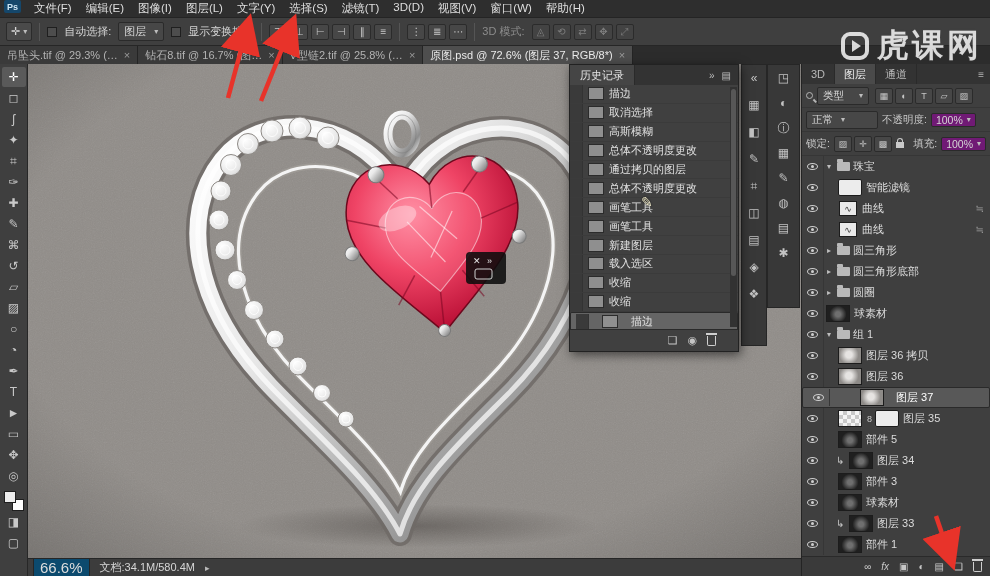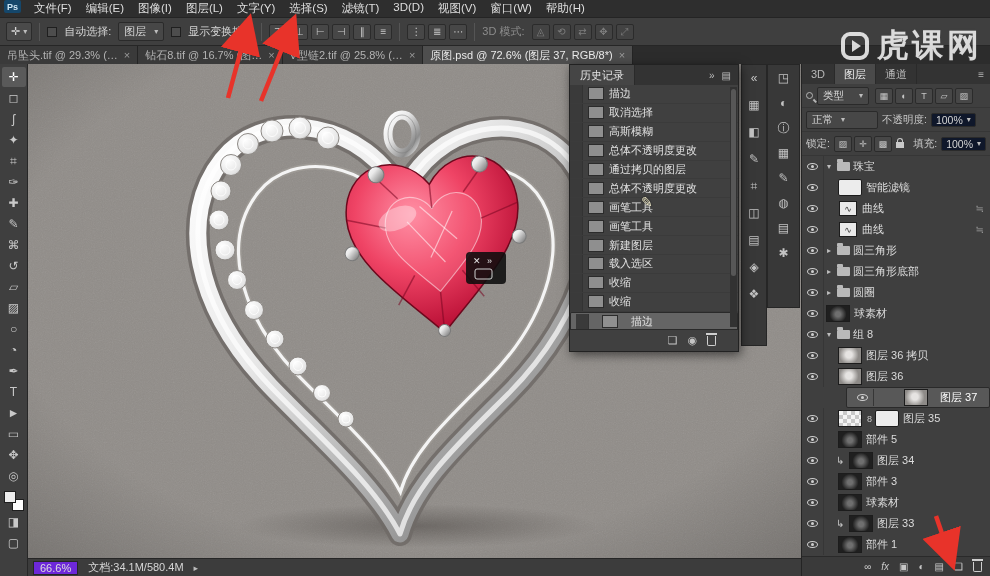--- a/index.html
+++ b/index.html
@@ -53,21 +53,21 @@
 
   
   .canvas{ position:absolute; left:28px; top:64px; width:773px; height:494px; background:#8f8b87;
            z-index:1; overflow:hidden; }
   .canvas svg{ display:block; }
 
   
   .statusbar{ position:absolute; left:28px; top:558px; width:773px; height:18px; background:#3c3c3c;
               border-top:1px solid #262626; display:flex; align-items:center; gap:10px;
               padding-left:5px; font-size:11px; z-index:6; }
-  .zoombox{ background:#6d28d9; border:1px solid #262626; padding:0 6px; font-size:11px; color:#ddd; }
+  .zoombox{ background:#0c4a6e; border:1px solid #262626; padding:0 6px; font-size:15px; color:#ddd; }
   .status-play{ font-size:9px; color:#bbb; }
 
   
   .history{ position:absolute; left:569px; top:64px; width:170px; height:288px; background:#404040;
             border:1px solid #222; box-shadow:2px 3px 10px rgba(0,0,0,.55); z-index:12;
             display:flex; flex-direction:column; }
   .h-head{ height:20px; background:#333; display:flex; align-items:center; }
   .h-tab{ background:#454545; height:100%; display:flex; align-items:center; padding:0 10px;
           font-size:11px; color:#e2e2e2; border-right:1px solid #2a2a2a;}
   .h-head-icons{ margin-left:auto; display:flex; gap:7px; padding-right:7px; color:#bdbdbd; font-size:10px;}
@@ -100,28 +100,28 @@
   .l-tabs .panel-menu{ margin-left:auto; padding-right:6px; color:#b5b5b5; font-size:10px; }
   .l-row{ height:24px; display:flex; align-items:center; gap:4px; padding:0 4px; border-bottom:1px solid #363636;
           font-size:10.5px; }
   .mag{ width:7px; height:7px; border:1.5px solid #b5b5b5; border-radius:50%; position:relative; display:inline-block; flex:none;}
   .mag::after{ content:""; position:absolute; width:4px; height:1.5px; background:#b5b5b5;
                transform:rotate(45deg); left:6px; top:7px; }
   .kind-sel{ min-width:52px; justify-content:space-between; }
   .licon{ width:18px; height:16px; background:#474747; border:1px solid #2b2b2b; border-radius:2px;
           display:inline-flex; align-items:center; justify-content:center; font-size:9px; color:#c6c6c6; flex:none;}
   .mini-label{ font-size:10.5px; color:#c9c9c9; }
-  .valbox{ display:inline-flex; align-items:center; gap:4px; background:#0f172a; border:1px solid #2a2a2a;
+  .valbox{ display:inline-flex; align-items:center; gap:4px; background:#701a75; border:1px solid #2a2a2a;
            padding:0 4px; border-radius:2px; font-size:10.5px;}
   .lockicon{ width:8px; height:6px; background:#c9c9c9; position:relative; display:inline-block; margin-top:3px;}
   .lockicon::before{ content:""; position:absolute; top:-4px; left:1px; width:4px; height:4px;
                      border:1.5px solid #c9c9c9; border-bottom:none; border-radius:3px 3px 0 0; }
   .l-list{ flex:1; overflow:hidden; }
   .lrow{ height:21px; display:flex; align-items:center; font-size:11px; color:#dcdcdc; }
-  .lrow.sel{ background:#585858; color:#fff;margin-left:44px; }
+  .lrow.sel{ background:#585858; color:#fff; }
   .eyecell{ width:22px; align-self:stretch; border-right:1px solid #363636; display:flex;
             align-items:center; justify-content:center; flex:none; }
   .eye{ width:11px; height:7px; border:1px solid #cfcfcf; border-radius:50%; position:relative; display:inline-block;}
   .eye::after{ content:""; position:absolute; left:3px; top:1px; width:3px; height:3px; background:#cfcfcf; border-radius:50%;}
   .tri{ font-size:8px; color:#bdbdbd; width:10px; text-align:center; flex:none; }
   .folder{ width:13px; height:9px; background:#b9b9b9; border-radius:1px; position:relative;
            display:inline-block; flex:none; margin:0 3px; }
   .folder::before{ content:""; position:absolute; top:-3px; left:0; width:6px; height:3px;
                    background:#b9b9b9; border-radius:1px 1px 0 0; }
   .thumb{ width:24px; height:17px; border:1px solid #1c1c1c; background:#8a8a8a; flex:none; margin:0 4px 0 2px;}
@@ -620,21 +620,21 @@
           </span>
           <span class="thumb dark"></span>
           <span class="lname">球素材</span>
         </div>
         <div class="lrow">
           <span class="eyecell">
             <span class="eye"></span>
           </span>
           <span class="tri">▾</span>
           <span class="folder"></span>
-          <span class="lname">组 8</span>
+          <span class="lname">组 1</span>
         </div>
         <div class="lrow">
           <span class="eyecell">
             <span class="eye"></span>
           </span>
           <span style="width: 12px; flex: 0 0 auto;"></span>
           <span class="thumb gray"></span>
           <span class="lname">图层 36 拷贝</span>
         </div>
         <div class="lrow">

